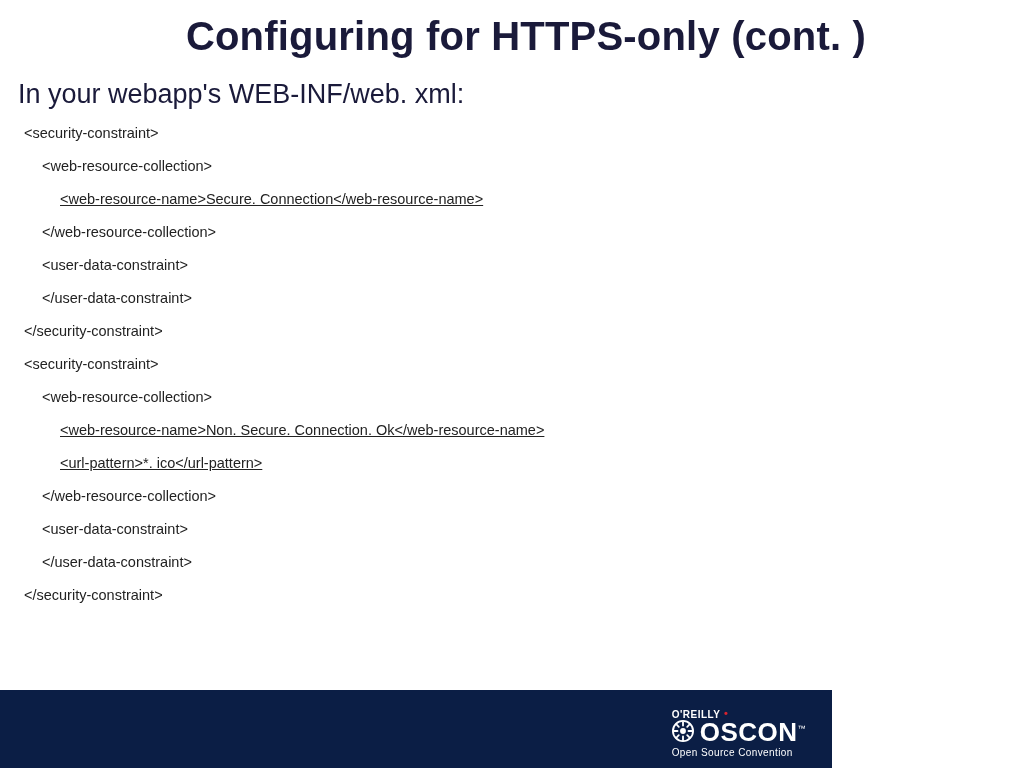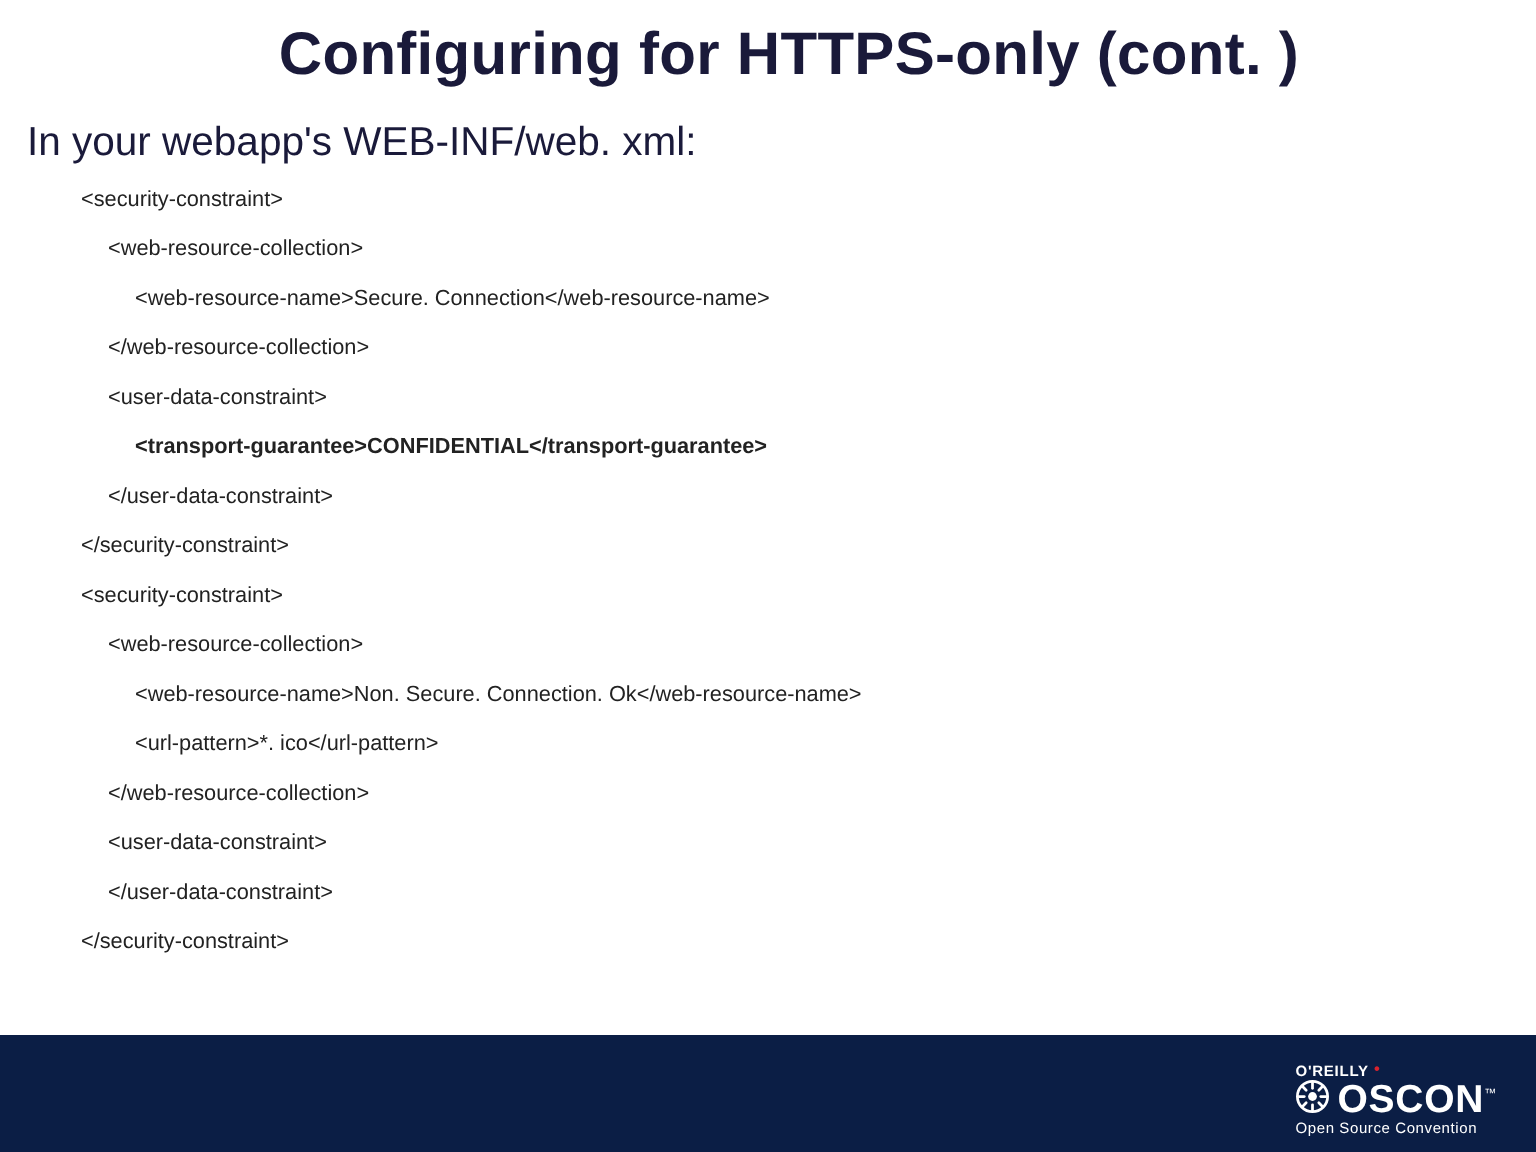--- a/index.html
+++ b/index.html
@@ -1,25 +1,25 @@
 <!DOCTYPE html>
 <html><head>
 <meta charset="utf-8">
 <style>
   * { margin: 0; padding: 0; box-sizing: border-box; }
   html, body { width: 1024px; height: 768px; font-family: Arial, Helvetica, sans-serif; background: #fff; overflow: hidden; }
   .slide { width: 1024px; height: 768px; position: relative; }
   .title { font-size: 40px; font-weight: bold; color: #1a1a3a; text-align: center; padding-top: 14px; letter-spacing: 0.2px; padding-left: 28px; }
   .subtitle { font-size: 27px; color: #1a1a3a; padding: 20px 16px 0 18px; }
-  .code { padding: 16px 36px 0 54px; font-size: 14.5px; color: #222; line-height: 1.0; }
+  .code { padding: 16px 36px 0 24px; font-size: 14.5px; color: #222; line-height: 1.0; }
   .code div { margin-bottom: 18.5px; white-space: nowrap; }
   .i1 { padding-left: 18px; }
-  .i2 { padding-left: 36px; }
+  .i2 { padding-left: 36px; text-decoration: underline; }
   .b { font-weight: bold; }
-  .footer { position: absolute; left: 0; bottom: 0; width: 1024px; height: 78px; background: #0b1e45; }
+  .footer { position: absolute; left: 0; bottom: 0; width: 832px; height: 78px; background: #0b1e45; }
   .logo { position: absolute; right: 26px; bottom: 10px; text-align: left; color: #fff; }
   .logo .oreilly { font-size: 10px; letter-spacing: 0.5px; font-weight: bold; }
   .logo .oreilly .red { color: #d9232e; font-size: 11px; vertical-align: 1px; }
   .logo .oscon { font-size: 26px; font-weight: 800; letter-spacing: 0.5px; line-height: 0.95; display: flex; align-items: flex-start; gap: 6px; }
   .logo .oscon .tm { font-size: 8px; vertical-align: super; font-weight: normal; }
   .logo .tag { font-size: 10px; letter-spacing: 0.4px; margin-top: 2px; }
   .osicon { display: inline-block; width: 22px; height: 22px; }
   .osicon svg { width: 22px; height: 22px; display: block; }
 </style>
 </head>
@@ -28,21 +28,20 @@
 <div class="slide">
   <div class="title">Configuring for HTTPS-only (cont. )</div>
   <div class="subtitle">In your webapp's WEB-INF/web. xml:</div>
 
   <div class="code">
     <div>&lt;security-constraint&gt;</div>
     <div class="i1">&lt;web-resource-collection&gt;</div>
     <div class="i2">&lt;web-resource-name&gt;Secure. Connection&lt;/web-resource-name&gt;</div>
     <div class="i1">&lt;/web-resource-collection&gt;</div>
     <div class="i1">&lt;user-data-constraint&gt;</div>
-    <div class="i2 b">&lt;transport-guarantee&gt;CONFIDENTIAL&lt;/transport-guarantee&gt;</div>
     <div class="i1">&lt;/user-data-constraint&gt;</div>
     <div>&lt;/security-constraint&gt;</div>
     <div>&lt;security-constraint&gt;</div>
     <div class="i1">&lt;web-resource-collection&gt;</div>
     <div class="i2">&lt;web-resource-name&gt;Non. Secure. Connection. Ok&lt;/web-resource-name&gt;</div>
     <div class="i2">&lt;url-pattern&gt;*. ico&lt;/url-pattern&gt;</div>
     <div class="i1">&lt;/web-resource-collection&gt;</div>
     <div class="i1">&lt;user-data-constraint&gt;</div>
     <div class="i1">&lt;/user-data-constraint&gt;</div>
     <div>&lt;/security-constraint&gt;</div>

